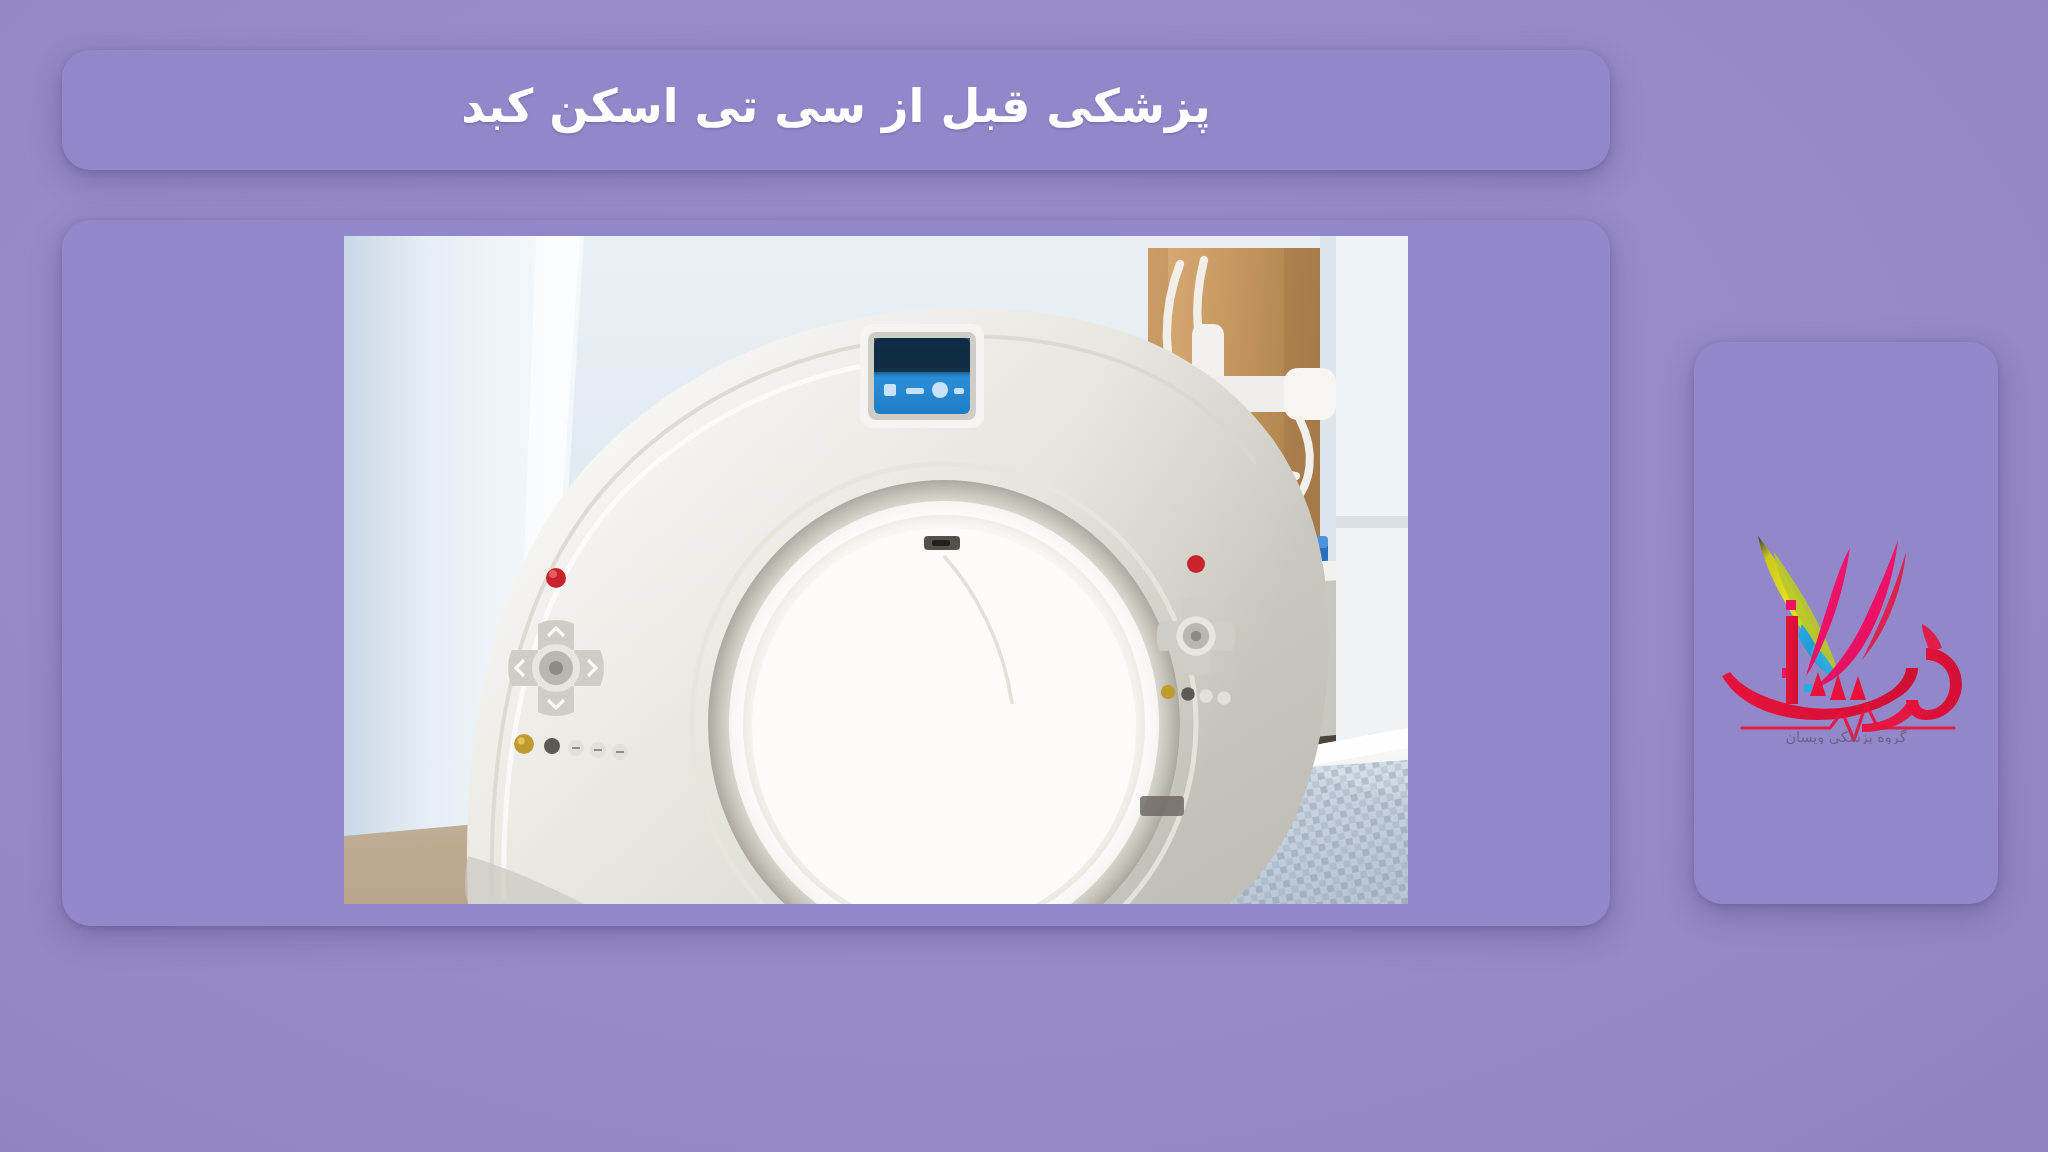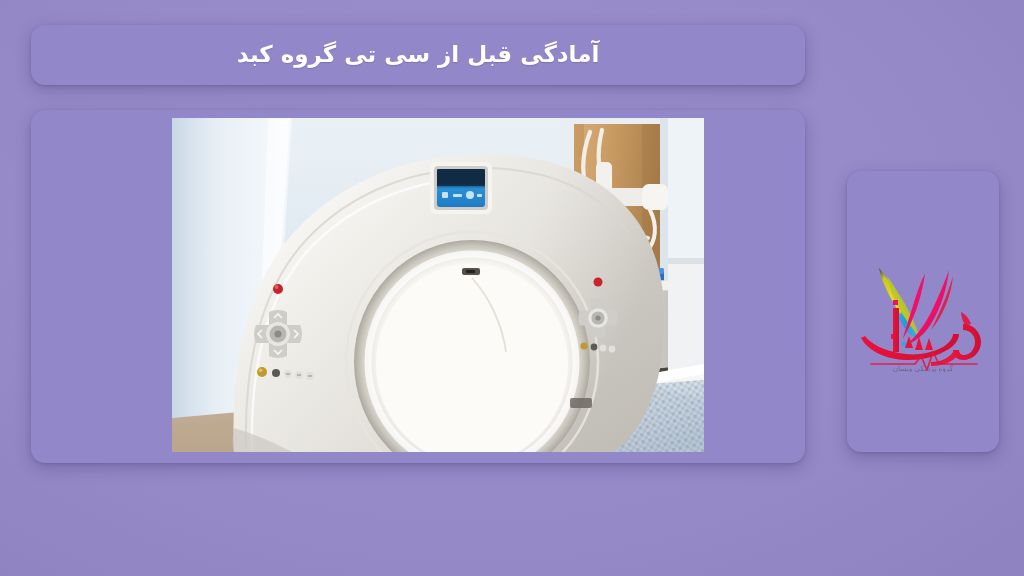--- a/index.html
+++ b/index.html
@@ -86,21 +86,21 @@
     text-decoration: underline;
   }
   #logo-mark svg { display: block; width: 100%; height: 100%; }
 </style>
 </head>
 <body>
 
 <div id="stage">
 
   <div class="card" id="title-bar">
-    <div id="title-text">آمادگی قبل از سی تی گروه کبد</div>
+    <div id="title-text">پزشکی قبل از سی تی اسکن کبد</div>
   </div>
 
   <div class="card" id="content-card">
 
     <div id="photo">
       <svg viewBox="0 0 532 334" preserveAspectRatio="xMidYMid slice">
         <defs>
 
           <linearGradient id="wallG" x1="0" y1="0" x2="0" y2="1">
             <stop offset="0%" stop-color="#eaf1f6"></stop>

